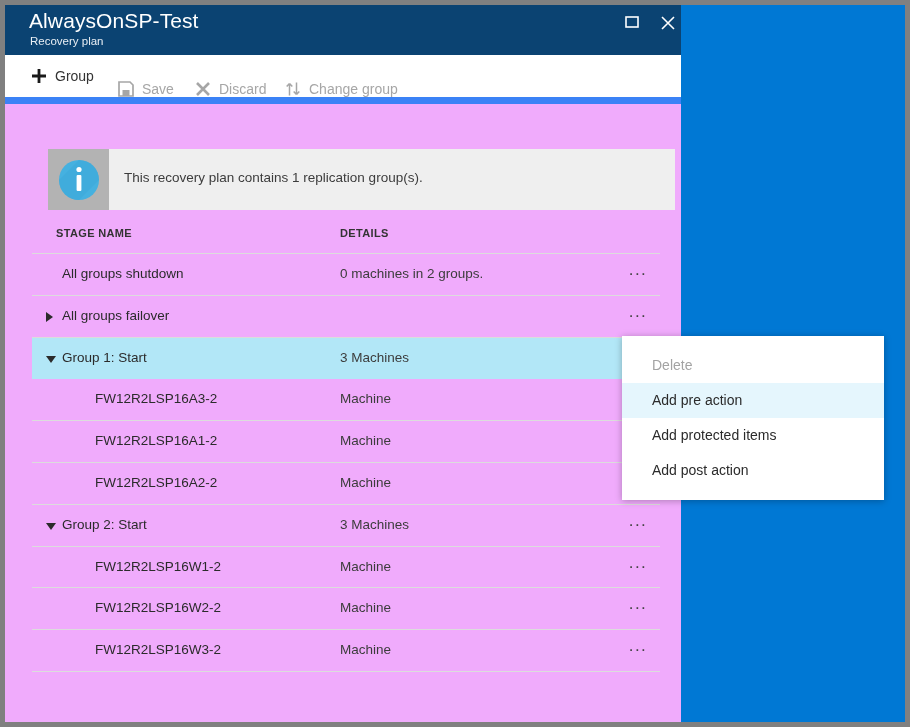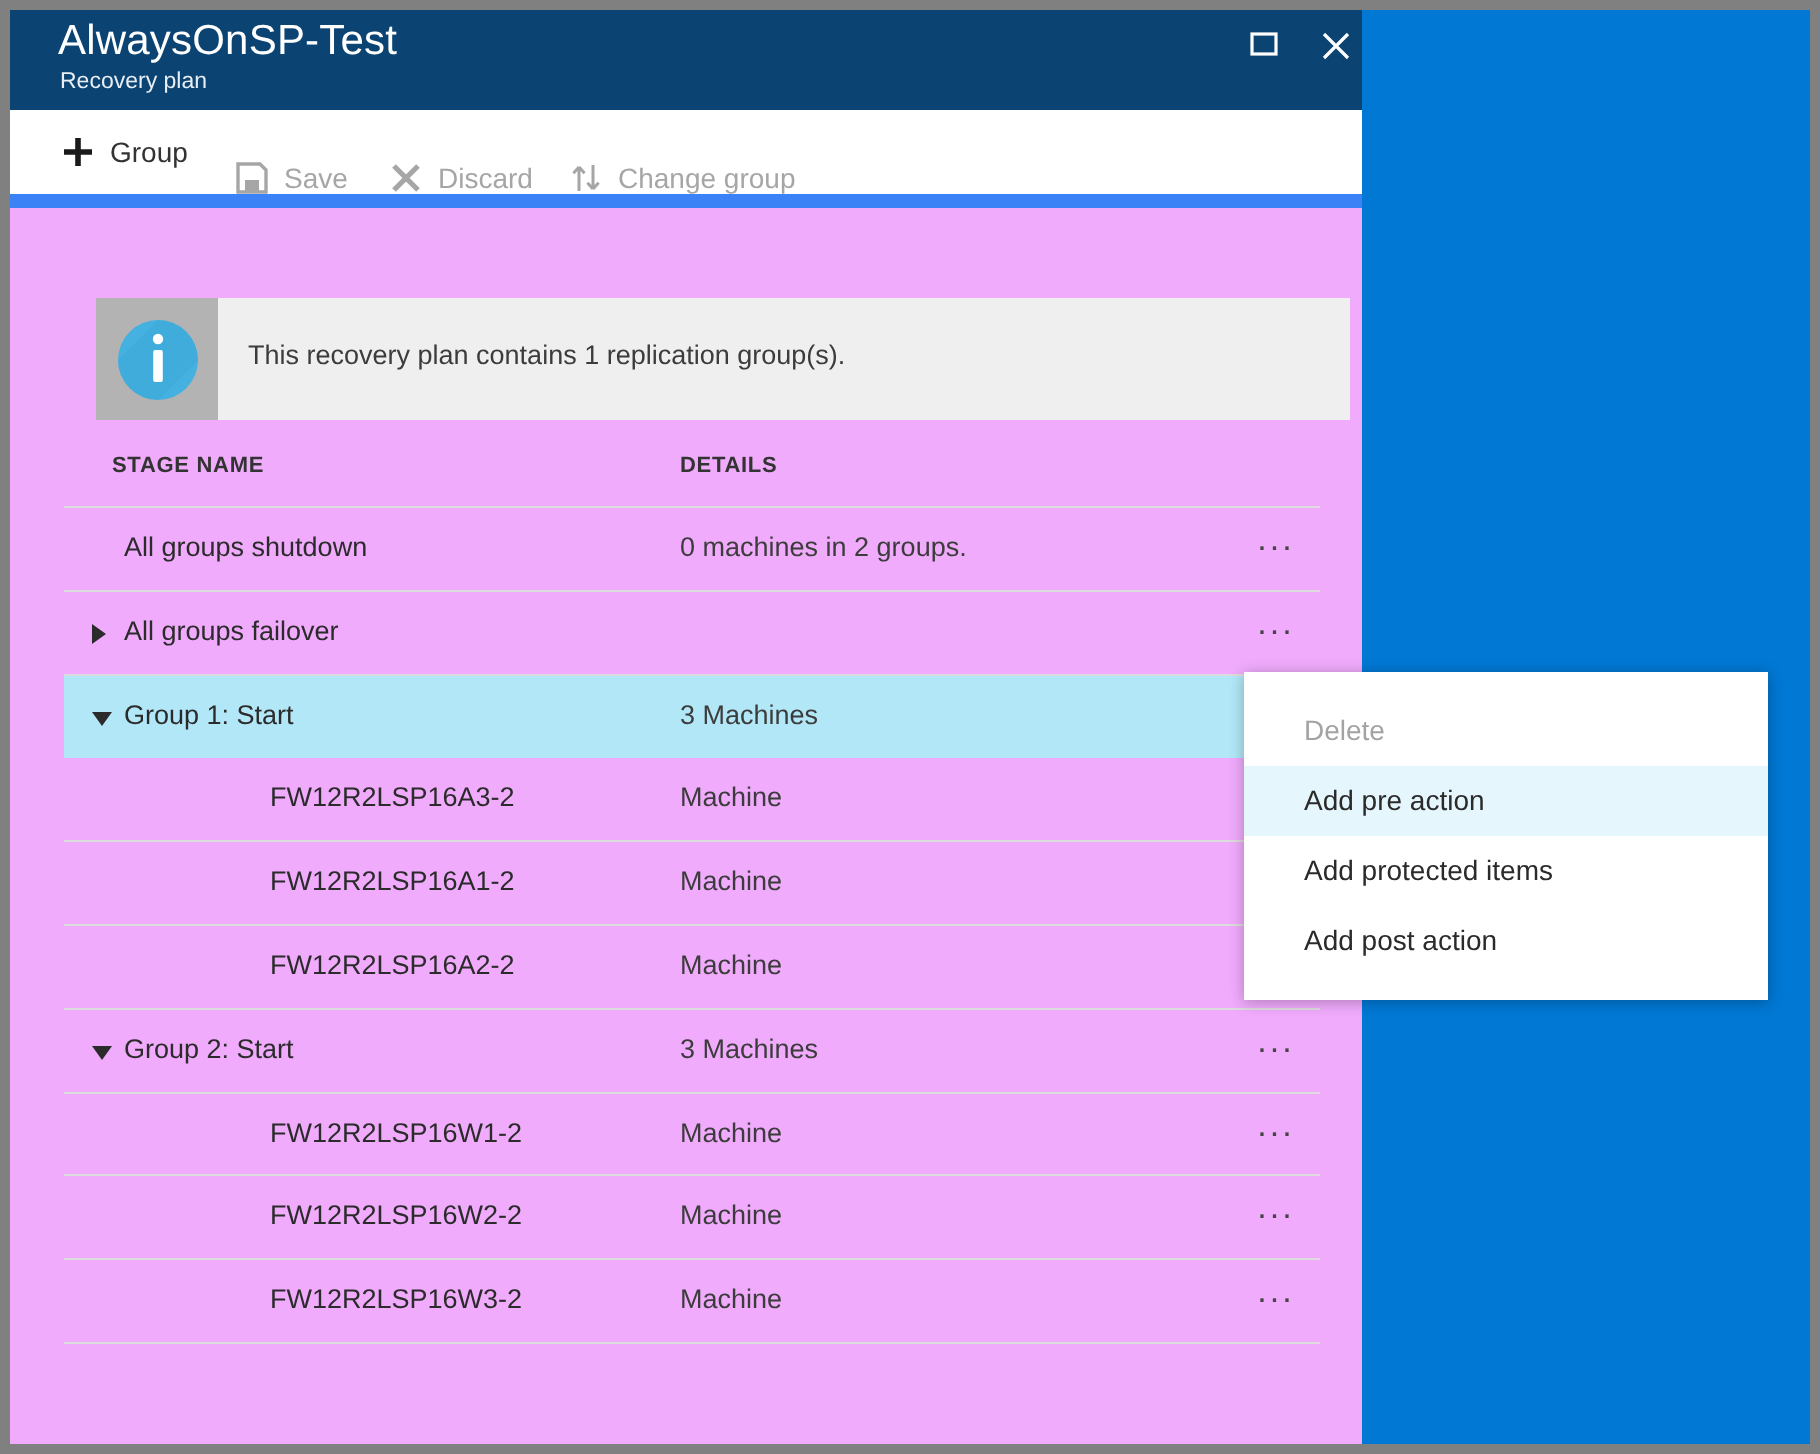--- a/index.html
+++ b/index.html
@@ -161,21 +161,21 @@
   }
   .row.selected { background: #b2e7f7; border-bottom-color: #b2e7f7; }
   .cell-stage {
     position: absolute;
     top: 12px;
     font-size: 13.5px;
     color: #2b2b2b;
     white-space: nowrap;
   }
   .cell-stage.indent-group { left: 30px; }
-  .cell-stage.indent-machine { left: 63px; margin-left: 40px; }
+  .cell-stage.indent-machine { left: 63px; }
   .cell-details {
     position: absolute;
     left: 308px; top: 12px;
     font-size: 13.5px;
     color: #3c3c3c;
     white-space: nowrap;
   }
   .caret {
     position: absolute;
     left: -16px; top: 4px;

